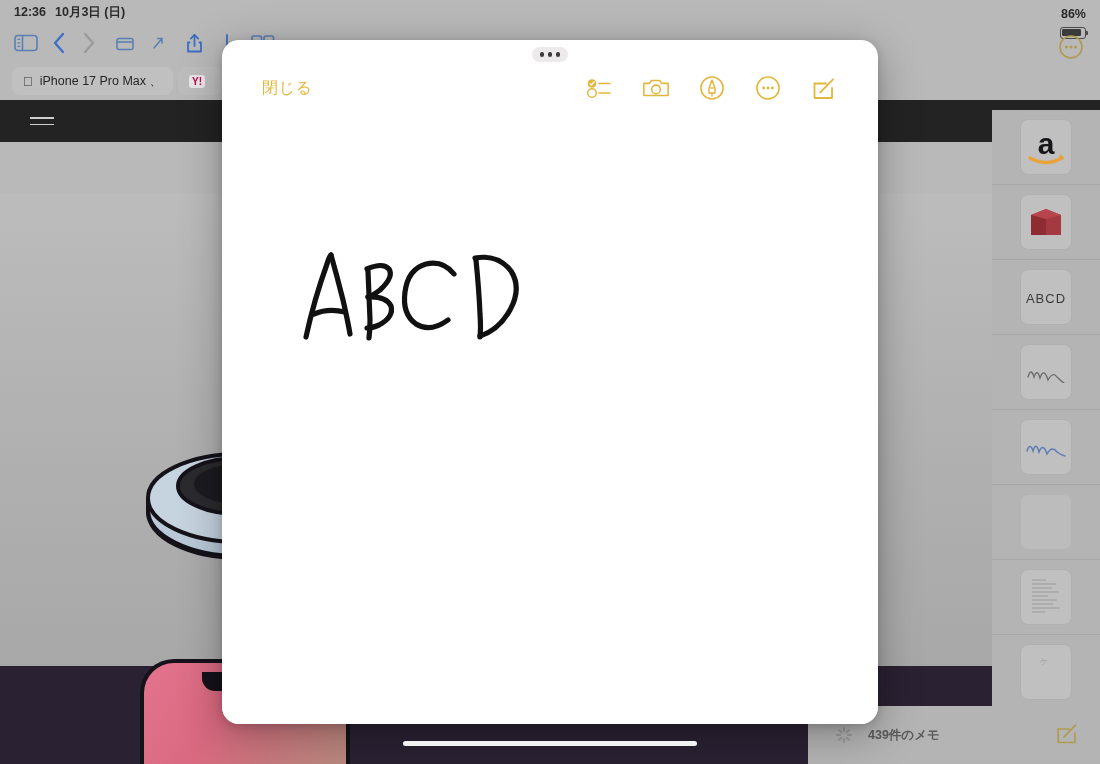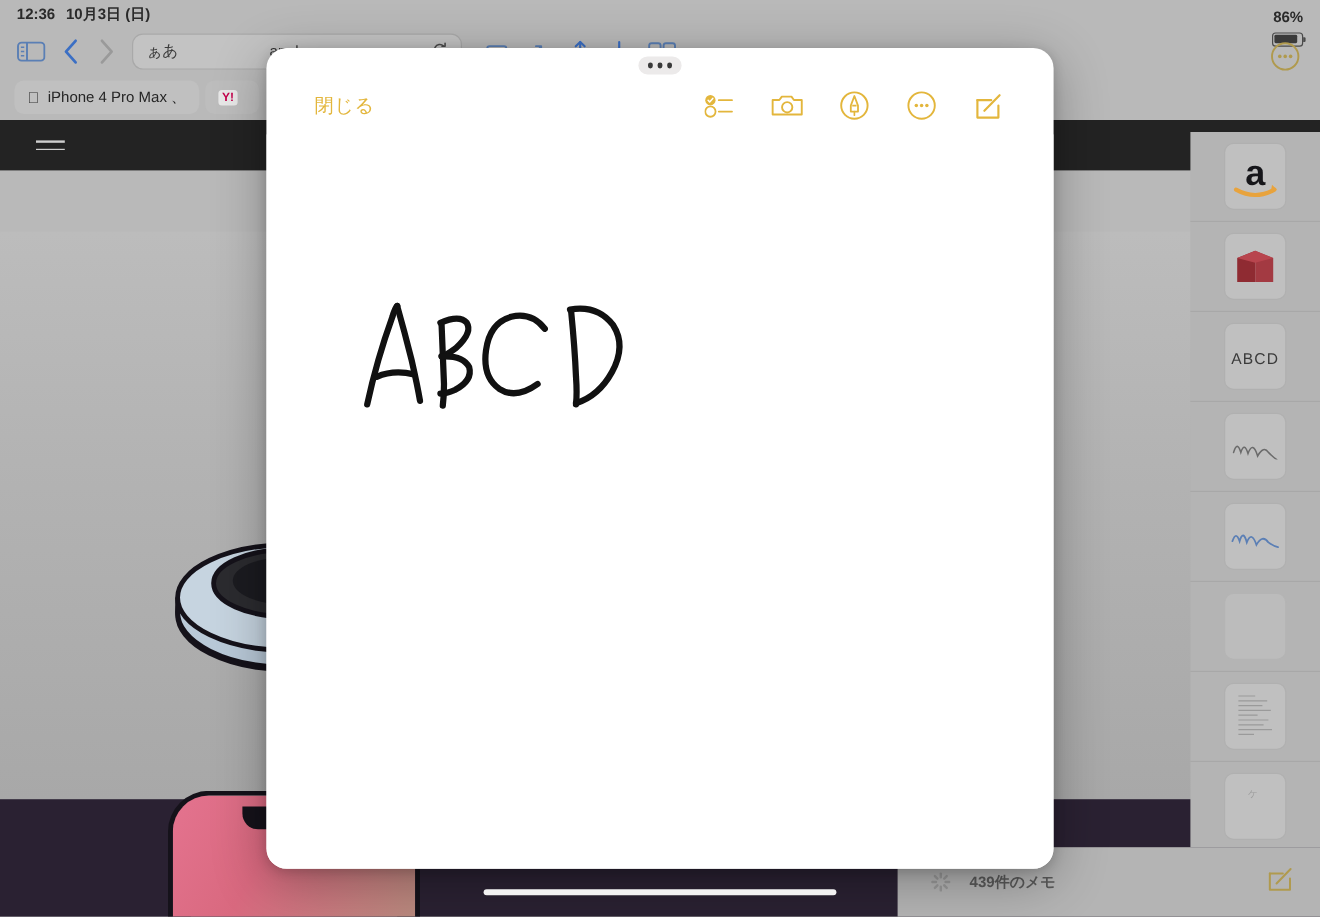--- a/index.html
+++ b/index.html
@@ -138,21 +138,21 @@
     height:75px; border-bottom:1px solid #a8a8a8;
     display:flex; align-items:center; justify-content:center;
   }
   .thumb {
     width:52px; height:56px; background:#c0c0c0;
     border:1px solid #b0b0b0; border-radius:8px;
     display:flex; align-items:center; justify-content:center; overflow:hidden;
   }
 
   .notes-footer {
-    position:absolute; right:0; bottom:0; width:352px; height:58px;
+    position:absolute; right:0; bottom:0; width:292px; height:58px;
     display:flex; align-items:center; background:#b4b4b4;
   }
   .footer-count {
     position:absolute; left:60px; font-size:12.5px; font-weight:bold; color:#5a5a5a;
   }
   .spinner { position:absolute; left:28px; width:16px; height:16px; }
   .spinner i {
     position:absolute; left:7px; top:0; width:2px; height:5px;
     background:#9a9a9a; border-radius:1px; transform-origin:1px 8px;
   }
@@ -201,30 +201,20 @@
     <span class="tb-icon">
       <svg width="15" height="22" viewBox="0 0 15 22">
         <path d="M11 2 L3 11 L11 20" stroke="#3b6fc4" stroke-width="2.3" fill="none" stroke-linecap="round" stroke-linejoin="round"></path>
       </svg>
     </span>
     <span class="tb-icon">
       <svg width="15" height="22" viewBox="0 0 15 22">
         <path d="M4 2 L12 11 L4 20" stroke="#9a9a9a" stroke-width="2.3" fill="none" stroke-linecap="round" stroke-linejoin="round"></path>
       </svg>
     </span>
-    <div class="urlbar">
-      <span>ぁあ</span>
-      <span class="url-text">apple.com</span>
-      <span>
-        <svg width="13" height="13" viewBox="0 0 13 13">
-          <path d="M11 6.5a4.5 4.5 0 1 1-1.4-3.2" stroke="#4a4a4a" stroke-width="1.3" fill="none" stroke-linecap="round"></path>
-          <path d="M10.9 1v2.6H8.3" stroke="#4a4a4a" stroke-width="1.3" fill="none" stroke-linecap="round" stroke-linejoin="round"></path>
-        </svg>
-      </span>
-    </div>
     <div class="tb-right">
       <span class="tb-icon">
         <svg width="18" height="17" viewBox="0 0 18 17">
           <rect x="1" y="3.5" width="16" height="11" rx="2" stroke="#5a7fb5" stroke-width="1.5" fill="none"></rect>
           <line x1="1" y1="7" x2="17" y2="7" stroke="#5a7fb5" stroke-width="1.5"></line>
         </svg>
       </span>
       <span class="tb-icon">
         <svg width="18" height="17" viewBox="0 0 18 17">
           <path d="M3 13 L11 3.5 M11 3.5 H6.6 M11 3.5 V8" stroke="#5a7fb5" stroke-width="1.5" fill="none" stroke-linecap="round"></path>
@@ -247,21 +237,21 @@
           <rect x="1" y="2" width="9.5" height="14" rx="2" stroke="#5a7fb5" stroke-width="1.6" fill="none"></rect>
           <rect x="13" y="2" width="9.5" height="14" rx="2" stroke="#5a7fb5" stroke-width="1.6" fill="none"></rect>
         </svg>
       </span>
     </div>
   </div>
 
   <div class="tabstrip">
     <div class="tab">
       <span class="favicon-apple"></span>
-      <span>iPhone 4 Pro Max 、</span>
+      <span>iPhone 17 Pro Max 、</span>
     </div>
     <div class="tab inactive">
       <span class="favicon-yahoo">Y!</span>
       <span></span>
     </div>
   </div>
 
   <div class="gradient-band"></div>
   <div class="dark-band"></div>
 

